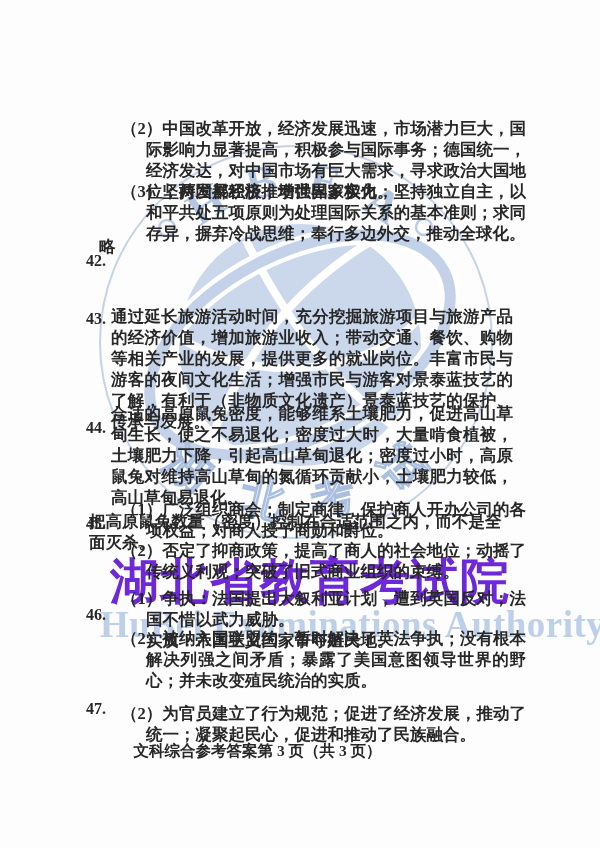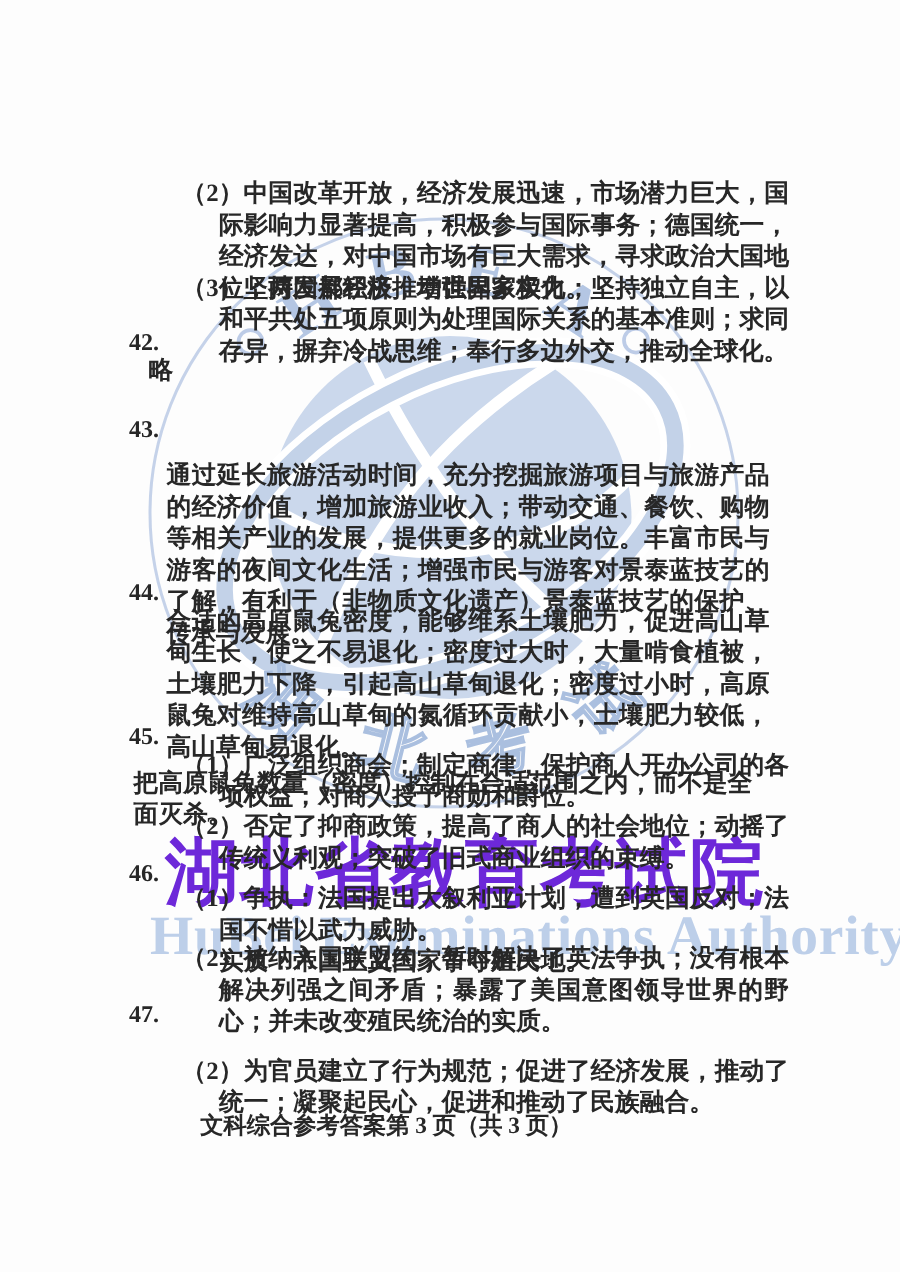--- a/index.html
+++ b/index.html
@@ -7,21 +7,21 @@
         font-family:"Liberation Serif","DejaVu Serif",serif;}
   
   .wm{position:absolute;inset:0;z-index:0;pointer-events:none;}
   .wm-cn{position:absolute;left:110px;top:549px;font-size:49px;font-weight:700;
          color:#6d28d9;letter-spacing:1px;white-space:nowrap;}
   .wm-en{position:absolute;left:100px;top:603px;font-size:37px;font-weight:600;
          color:#bdcfe9;letter-spacing:0.5px;white-space:nowrap;}
   
   .content{position:absolute;inset:0;z-index:1;}
   .blk{position:absolute;font-weight:700;font-size:16.5px;line-height:21px;color:#272727;}
-  .qnum{left:86px;font-size:16px;}
+  .qnum{left:86px;font-size:16px;margin-top:32px;}
   .heading{left:90px;}
   .sub{left:146px;width:380px;text-indent:-25px;text-align:justify;white-space:pre-line;}
   .para{left:111px;width:402px;text-align:justify;}
   .outdent{left:89px;width:424px;margin-top:45px;}
   .plain{left:99px;}
   .footer{left:0;width:515px;text-align:center;font-size:15.5px;}
 </style>
 </head>
 <body>
 

